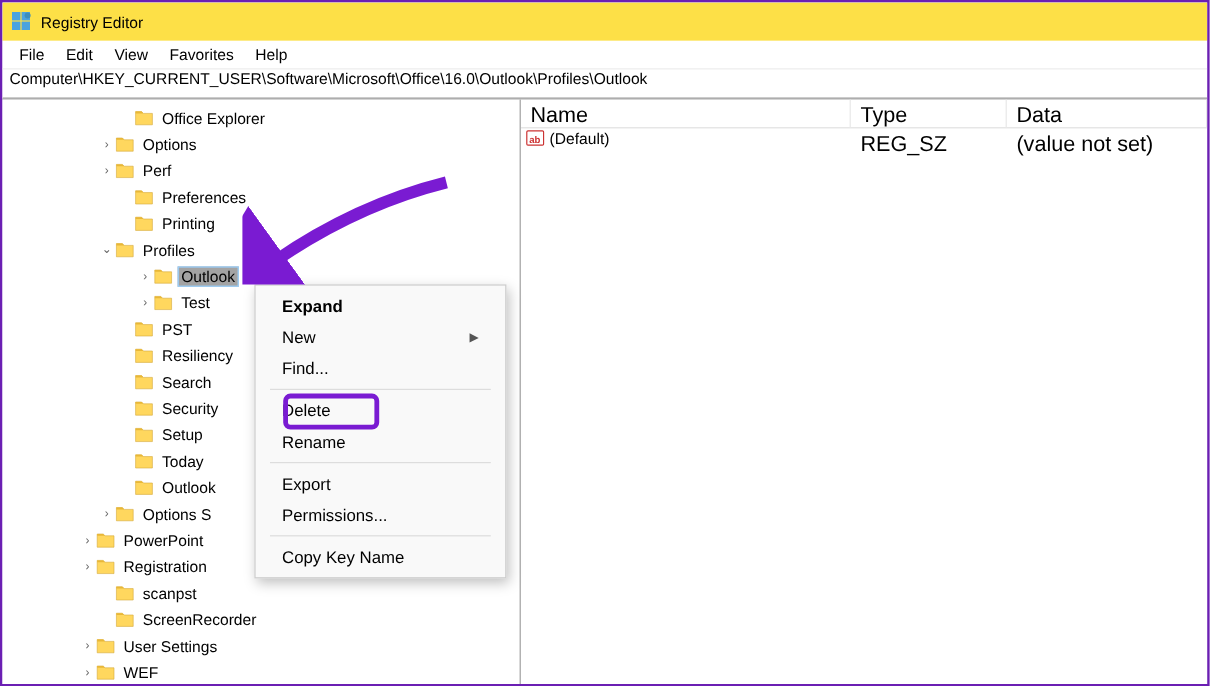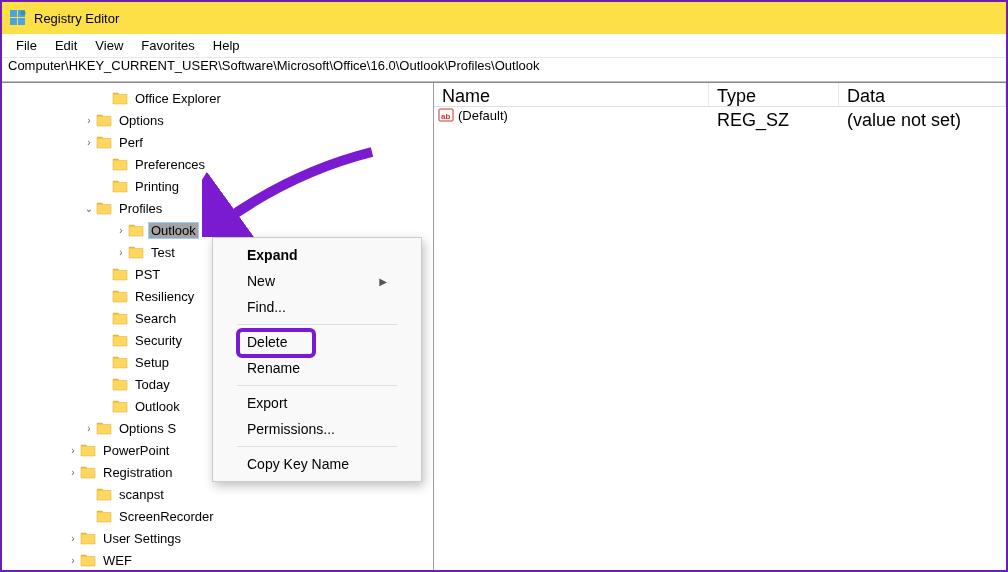--- a/index.html
+++ b/index.html
@@ -22,21 +22,21 @@
 .list-pane { flex: 1; background: #fff; }
 .list-header { display: flex; height: 24px; border-bottom: 1px solid #e0e0e0; }
 .list-col { padding: 3px 8px; border-right: 1px solid #e8e8e8; font-size: 18px; }
 .col-name { width: 275px; }
 .col-type { width: 130px; }
 .col-data { flex: 1; }
 .list-row { display: flex; height: 22px; align-items: flex-start; }
 .list-row .col-name { display: flex; align-items: center; gap: 4px; padding-left: 4px; }
 .reg-icon { width: 16px; height: 16px; display: inline-block; }
 .reg-icon svg { width: 16px; height: 16px; }
-.context-menu { position: absolute; left: 210px; top: 235px; width: 210px; background: #f9f9f9; border: 1px solid #ccc; box-shadow: 2px 4px 10px rgba(0,0,0,0.25); padding: 4px 16px; z-index: 100; }
+.context-menu { position: absolute; left: 210px; top: 235px; width: 210px; background: #f9f9f9; border: 1px solid #ccc; box-shadow: 2px 4px 10px rgba(0,0,0,0.25); padding: 4px 4px; z-index: 100; }
 .ctx-item { padding: 5px 18px; display: flex; align-items: center; justify-content: space-between; cursor: default; font-size: 14px; }
 .ctx-item.bold { font-weight: bold; }
 .ctx-sep { height: 1px; background: #ddd; margin: 4px 8px; }
 .ctx-arrow { font-size: 10px; color: #555; }
 .highlight-box { position: absolute; border: 4px solid #7a1bd2; border-radius: 6px; pointer-events: none; z-index: 200; }
 .highlight-delete { left: 234px; top: 326px; width: 80px; height: 30px; }
 .arrow-svg { position: absolute; left: 200px; top: 140px; width: 180px; height: 95px; z-index: 150; pointer-events: none; }
 </style>
 </head>
 <body>

